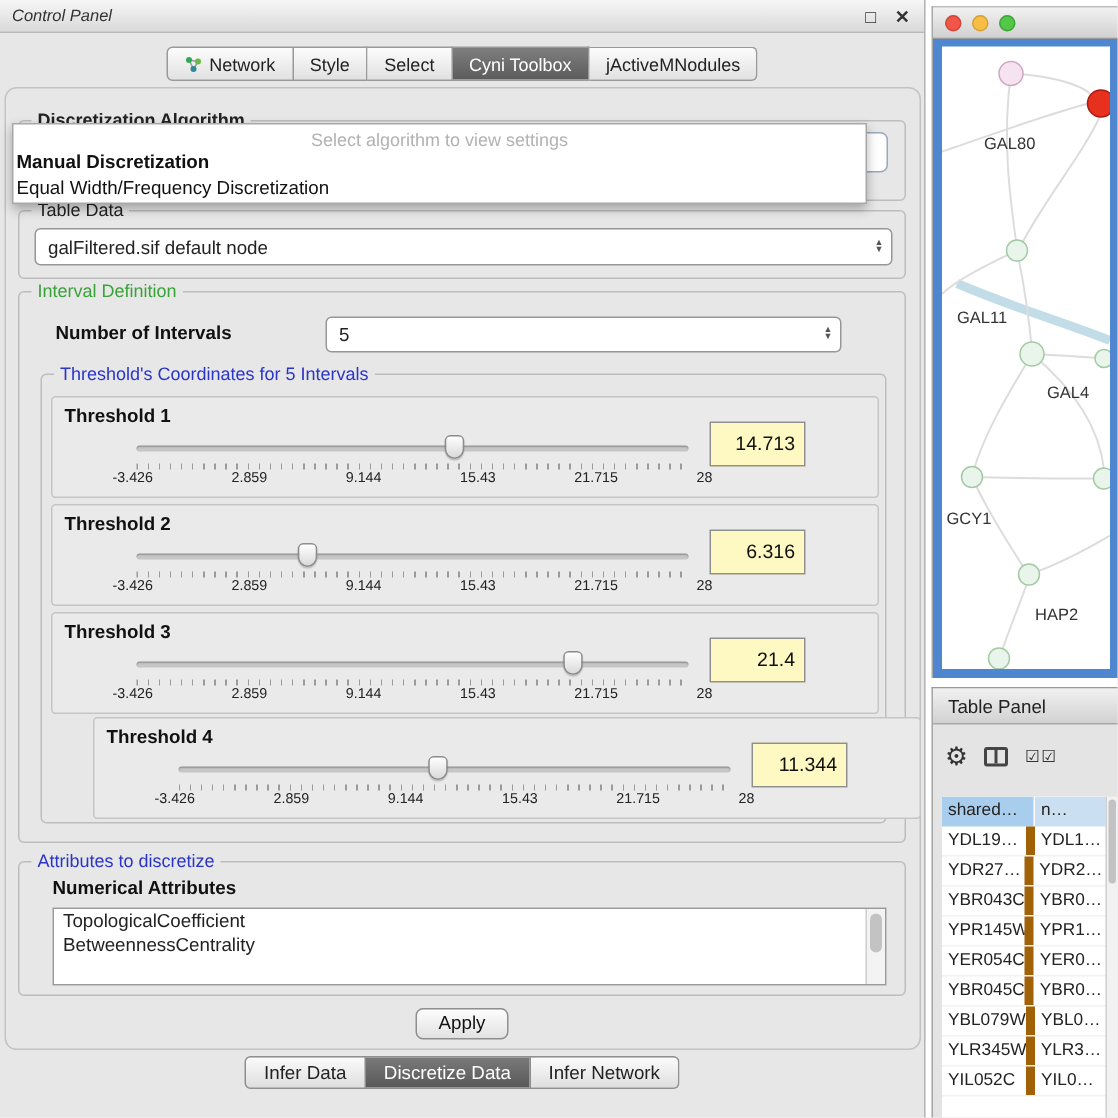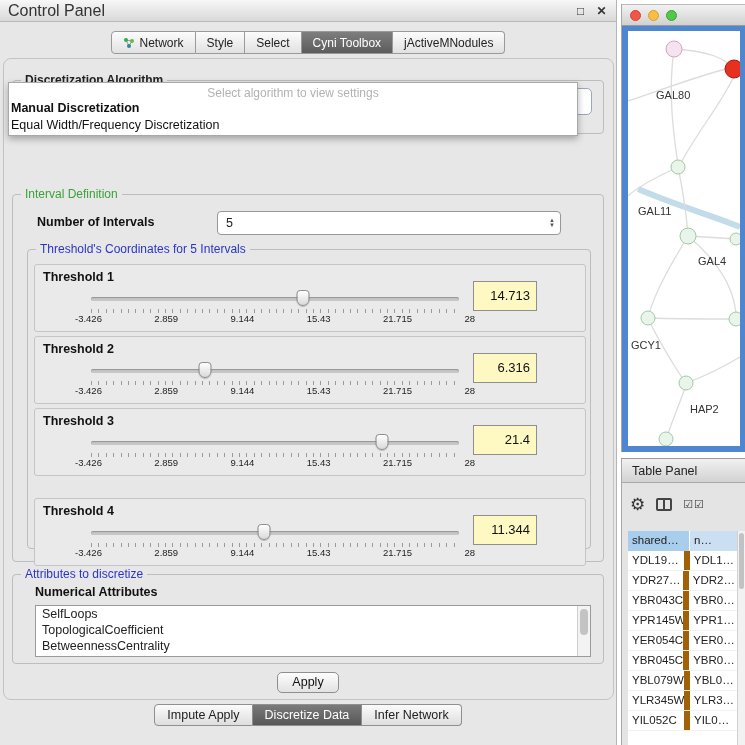--- a/index.html
+++ b/index.html
@@ -3,21 +3,21 @@
 <meta charset="utf-8">
 <style>
   * { margin:0; padding:0; box-sizing:border-box; }
   html,body { width:745px; height:745px; }
   body { font-family:"Liberation Sans", sans-serif; background:#ffffff; position:relative; overflow:hidden; }
   #app { position:absolute; inset:0; }
 
   
   .control-panel { position:absolute; left:0; top:0; width:617px; height:745px; background:#e7e7e7; border-right:1px solid #b5b5b5; }
   .titlebar { position:absolute; left:0; top:0; width:100%; height:22px; background:linear-gradient(#f7f7f7,#d9d9d9); border-bottom:1px solid #b9b9b9; display:flex; align-items:center; padding:0 8px; }
-  .titlebar .title { font-size:16px; color:#333; }
+  .titlebar .title { font-size:11px; color:#333;font-style:italic; }
   .win-btns { margin-left:auto; display:flex; gap:8px; align-items:center; }
   .win-btn { font-size:12px; color:#333; width:13px; text-align:center; font-weight:bold; }
 
   .tabs-row { position:absolute; left:0; top:31px; width:100%; display:flex; justify-content:center; }
   .tab { height:23px; display:flex; align-items:center; gap:5px; padding:0 11px; font-size:12px; color:#222; background:linear-gradient(#fcfcfc,#e1e1e1); border:1px solid #9a9a9a; border-left:none; white-space:nowrap; }
   .tab:first-child { border-left:1px solid #9a9a9a; border-radius:4px 0 0 4px; }
   .tab:last-child { border-radius:0 4px 4px 0; }
   .tab.selected { background:linear-gradient(#7e7e7e,#5c5c5c); color:#fff; }
 
   .panel-outline { position:absolute; left:3px; top:58px; width:611px; height:642px; border:1px solid #c3c3c3; border-radius:8px; }
@@ -151,20 +151,30 @@
       <span class="groupbox-title title-bold">Discretization Algorithm</span>
     </div>
     <div class="combo-fragment"></div>
 
     <div class="algo-popup">
       <div class="popup-placeholder">Select algorithm to view settings</div>
       <div class="popup-opt bold">Manual Discretization</div>
       <div class="popup-opt">Equal Width/Frequency Discretization</div>
     </div>
 
+    <div class="groupbox g-table-data">
+      <span class="groupbox-title">Table Data</span>
+      <div class="combo">
+        <span>galFiltered.sif default node</span>
+        <span class="combo-arrows">
+            <span>▲</span>
+            <span>▼</span>
+          </span>
+      </div>
+    </div>
 
     <div class="groupbox g-interval">
       <span class="groupbox-title title-green">Interval Definition</span>
       <span class="num-intervals-label">Number of Intervals</span>
       <div class="combo num-combo">
         <span>5</span>
         <span class="combo-arrows">
             <span>▲</span>
             <span>▼</span>
           </span>
@@ -220,21 +230,21 @@
               <span>-3.426</span>
               <span>2.859</span>
               <span>9.144</span>
               <span>15.43</span>
               <span>21.715</span>
               <span>28</span>
             </div>
           <div class="value-box">21.4</div>
         </div>
 
-        <div class="threshold-panel" style="top:248px;">
+        <div class="threshold-panel" style="top:228px;margin-left:28px;">
           <span class="th-label">Threshold 4</span>
           <div class="slider-zone">
             <div class="slider-track"></div>
             <div class="slider-thumb" style="left: 46.9993%;"></div>
           </div>
           <div class="slider-ticks"></div>
           <div class="tick-labels">
               <span>-3.426</span>
               <span>2.859</span>
               <span>9.144</span>
@@ -244,34 +254,33 @@
             </div>
           <div class="value-box">11.344</div>
         </div>
       </div>
     </div>
 
     <div class="groupbox g-attrs">
       <span class="groupbox-title title-blue">Attributes to discretize</span>
       <span class="attr-subtitle">Numerical Attributes</span>
       <div class="listbox">
-        <div class="list-item">SelfLoops</div>
         <div class="list-item">TopologicalCoefficient</div>
         <div class="list-item">BetweennessCentrality</div>
         <div class="list-scrollbar">
           <div class="list-scroll-thumb"></div>
         </div>
       </div>
     </div>
 
     <div class="apply-btn">Apply</div>
 
     <div class="bottom-tabs">
       <div class="btab">
-        <span>Impute Apply</span>
+        <span>Infer Data</span>
       </div>
       <div class="btab selected">
         <span>Discretize Data</span>
       </div>
       <div class="btab">
         <span>Infer Network</span>
       </div>
     </div>
   </div>
 

